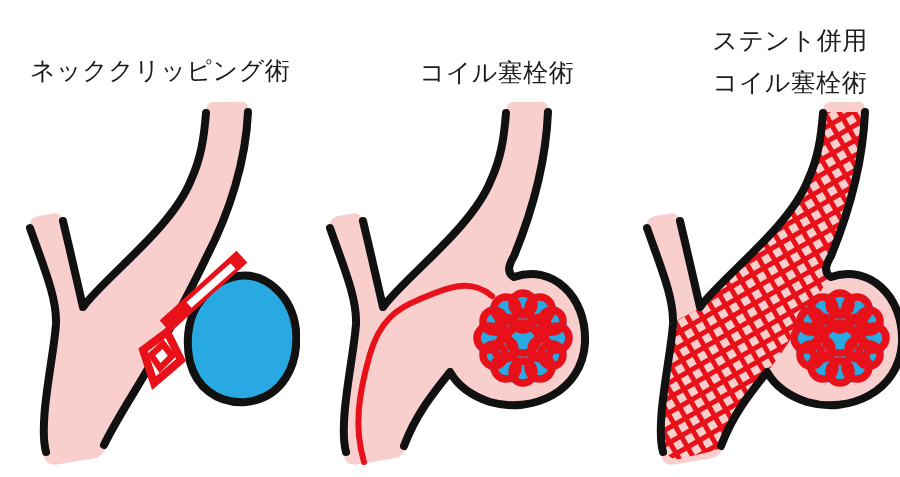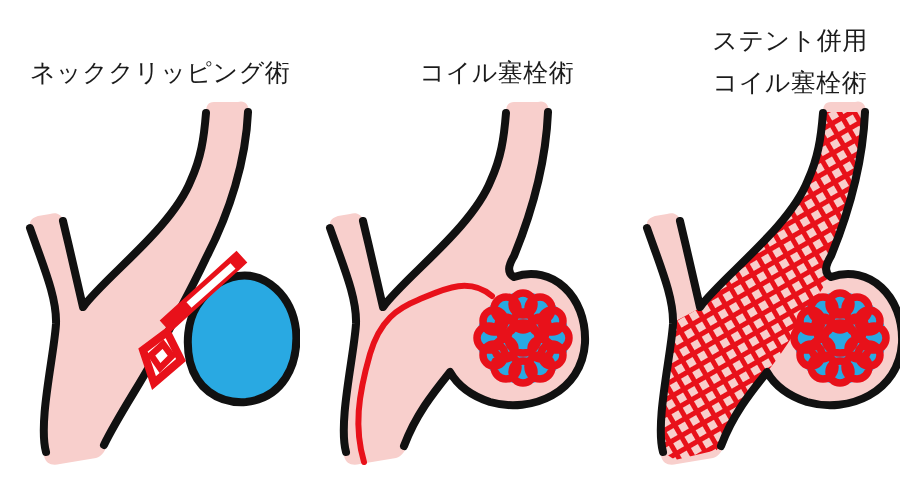--- a/index.html
+++ b/index.html
@@ -32,21 +32,21 @@
   .clip-diamond{fill:#FFFFFF;stroke:var(--device-red);stroke-width:8;stroke-linejoin:miter;}
   .clip-diamond-inner{fill:#FFFFFF;stroke:var(--device-red);stroke-width:6.5;stroke-linejoin:miter;}
   .mesh-line{stroke:var(--device-red);stroke-width:5;stroke-linecap:butt;}
   .mesh-fill{stroke:none;}
 </style>
 </head>
 <body>
 
 <div id="app">
 
-  <section class="panel" style="left:0;">
+  <section class="panel" style="left:0;font-family:Liberation Mono, monospace;">
     <h2 class="title t1">ネッククリッピング術</h2>
     <svg width="300" height="477" viewBox="0 0 300 477">
       <path class="v-fill" d="M 30,226 C 44,268 57,298 56,324 C 54,356 36,420 44,456 C 46,464 52,466 60,464 L 96,458
            C 102,456 104,452 106,448 C 120,412 146,376 166,336 C 176,316 190,292 206,258
            C 230,212 246,160 249,112 C 249,104 244,100 238,102 L 214,102 C 208,102 206,106 206,112
            C 204,138 201,158 191,180 C 172,228 106,276 83,308 C 77,281 70,250 64,222
            C 62,214 56,212 50,214 L 38,216 C 32,218 29,221 30,226 Z"></path>
       <path class="wall" d="M 30,228 C 44,268 57,298 56,324 C 54,356 38,422 46,452"></path>
       <path class="wall" d="M 63,221 C 70,250 77,281 83,307 C 106,276 172,228 191,180 C 201,158 204,138 206,113"></path>
       <path class="wall" d="M 248,112 C 246,160 230,212 206,258 C 190,292 176,316 166,336 C 146,376 120,412 104,445"></path>

